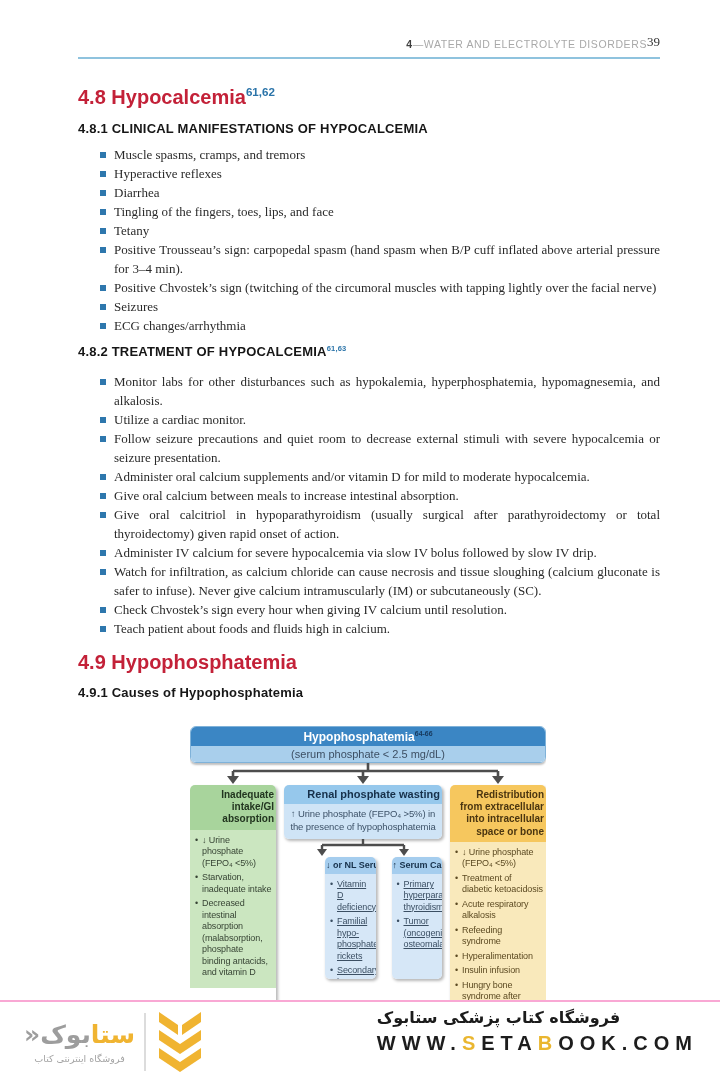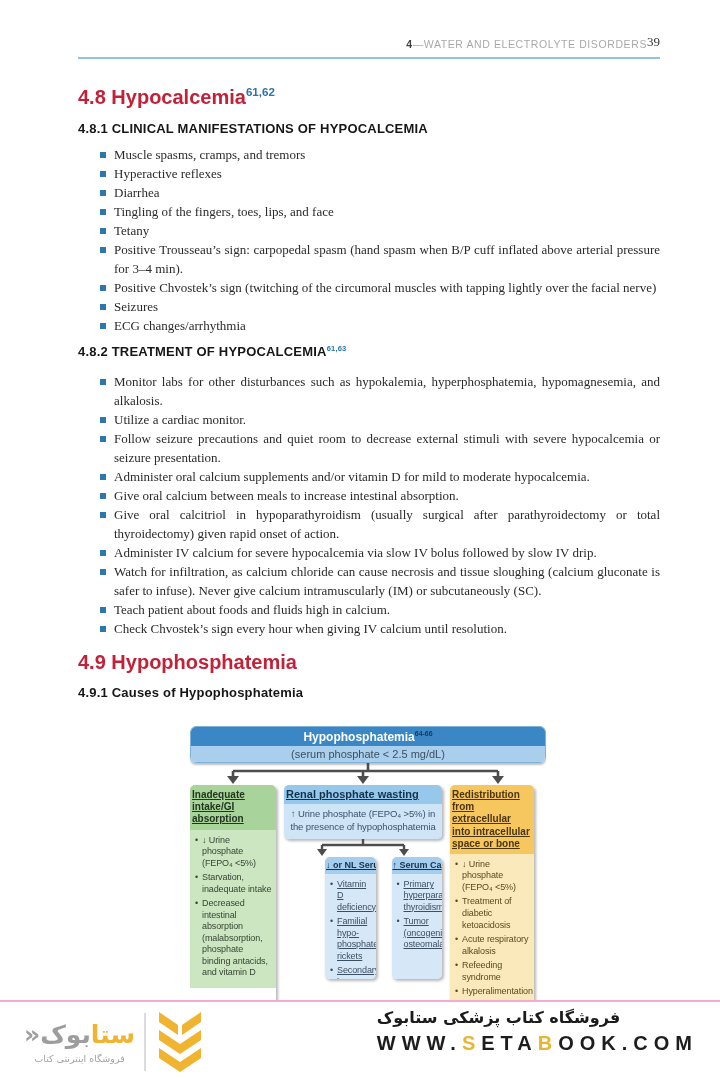--- a/index.html
+++ b/index.html
@@ -42,24 +42,24 @@
     box-shadow:0 2px 2px rgba(0,0,0,.25);}
   .root-head{background:#3b86c4;color:#fff;font-weight:bold;font-size:12px;
     text-align:center;padding:3px 0 2px;}
   .root-head sup{font-size:58%;color:#17395c;font-weight:bold;}
   .root-sub{background:#a9cfec;color:#3d4f63;font-size:11px;text-align:center;padding:2px 0;}
   .conn{display:block;}
   .columns{display:flex;gap:8px;height:218px;align-items:flex-start;}
   .col{display:flex;flex-direction:column;}
   .col-gi{width:86px;}
   .col-renal{width:158px;}
-  .col-re{width:84px;}
+  .col-re{width:96px;}
   .dbox{border-radius:5px;overflow:hidden;box-shadow:1.5px 2px 3px rgba(0,0,0,.28);}
   .col-gi .dbox,.col-re .dbox{height:236px;}
-  .dbox-head{font-weight:bold;text-align:left;line-height:1.22;padding:4px 2px;text-decoration:underline;}
+  .dbox-head{font-weight:bold;text-align:right;line-height:1.22;padding:4px 2px;}
   .col-gi .dbox-head{background:#a8d49c;color:#22351f;font-size:10px;}
   .col-gi .dbox-body{background:#cbe6c0;color:#374434;}
   .col-re .dbox-head{background:#f6c75e;color:#4a3510;font-size:10px;}
   .col-re .dbox-body{background:#f9e9bb;color:#5c4a22;}
   .dbox-body{padding:5px 3px 6px 5px;font-size:9px;line-height:1.28;letter-spacing:-0.1px;}
   .dblt{position:relative;padding-left:7px;margin-bottom:3px;}
   .dblt::before{content:"\2022";position:absolute;left:0;top:0;}
   .renal-main .dbox-head{background:#96c8ec;color:#16304a;font-size:11px;padding:3px 2px;}
   .renal-main .dbox-body{background:#cfe4f6;color:#3d5268;text-align:center;
     font-size:9.5px;padding:4px 3px 6px;}
@@ -120,22 +120,22 @@
 
     <ul class="blist blist2">
       <li>Monitor labs for other disturbances such as hypokalemia, hyperphosphatemia, hypomagnesemia, and alkalosis.</li>
       <li>Utilize a cardiac monitor.</li>
       <li>Follow seizure precautions and quiet room to decrease external stimuli with severe hypocalcemia or seizure presentation.</li>
       <li>Administer oral calcium supplements and/or vitamin D for mild to moderate hypocalcemia.</li>
       <li>Give oral calcium between meals to increase intestinal absorption.</li>
       <li>Give oral calcitriol in hypoparathyroidism (usually surgical after parathyroidectomy or total thyroidectomy) given rapid onset of action.</li>
       <li>Administer IV calcium for severe hypocalcemia via slow IV bolus followed by slow IV drip.</li>
       <li>Watch for infiltration, as calcium chloride can cause necrosis and tissue sloughing (calcium gluconate is safer to infuse). Never give calcium intramuscularly (IM) or subcutaneously (SC).</li>
+      <li>Check Chvostek’s sign every hour when giving IV calcium until resolution.</li>
       <li>Teach patient about foods and fluids high in calcium.</li>
-      <li>Check Chvostek’s sign every hour when giving IV calcium until resolution.</li>
     </ul>
 
     <h2 class="s49">4.9 Hypophosphatemia</h2>
 
     <h3 class="s491">4.9.1 Causes of Hypophosphatemia</h3>
 
   </div>
 
   <div class="diagram">
 

